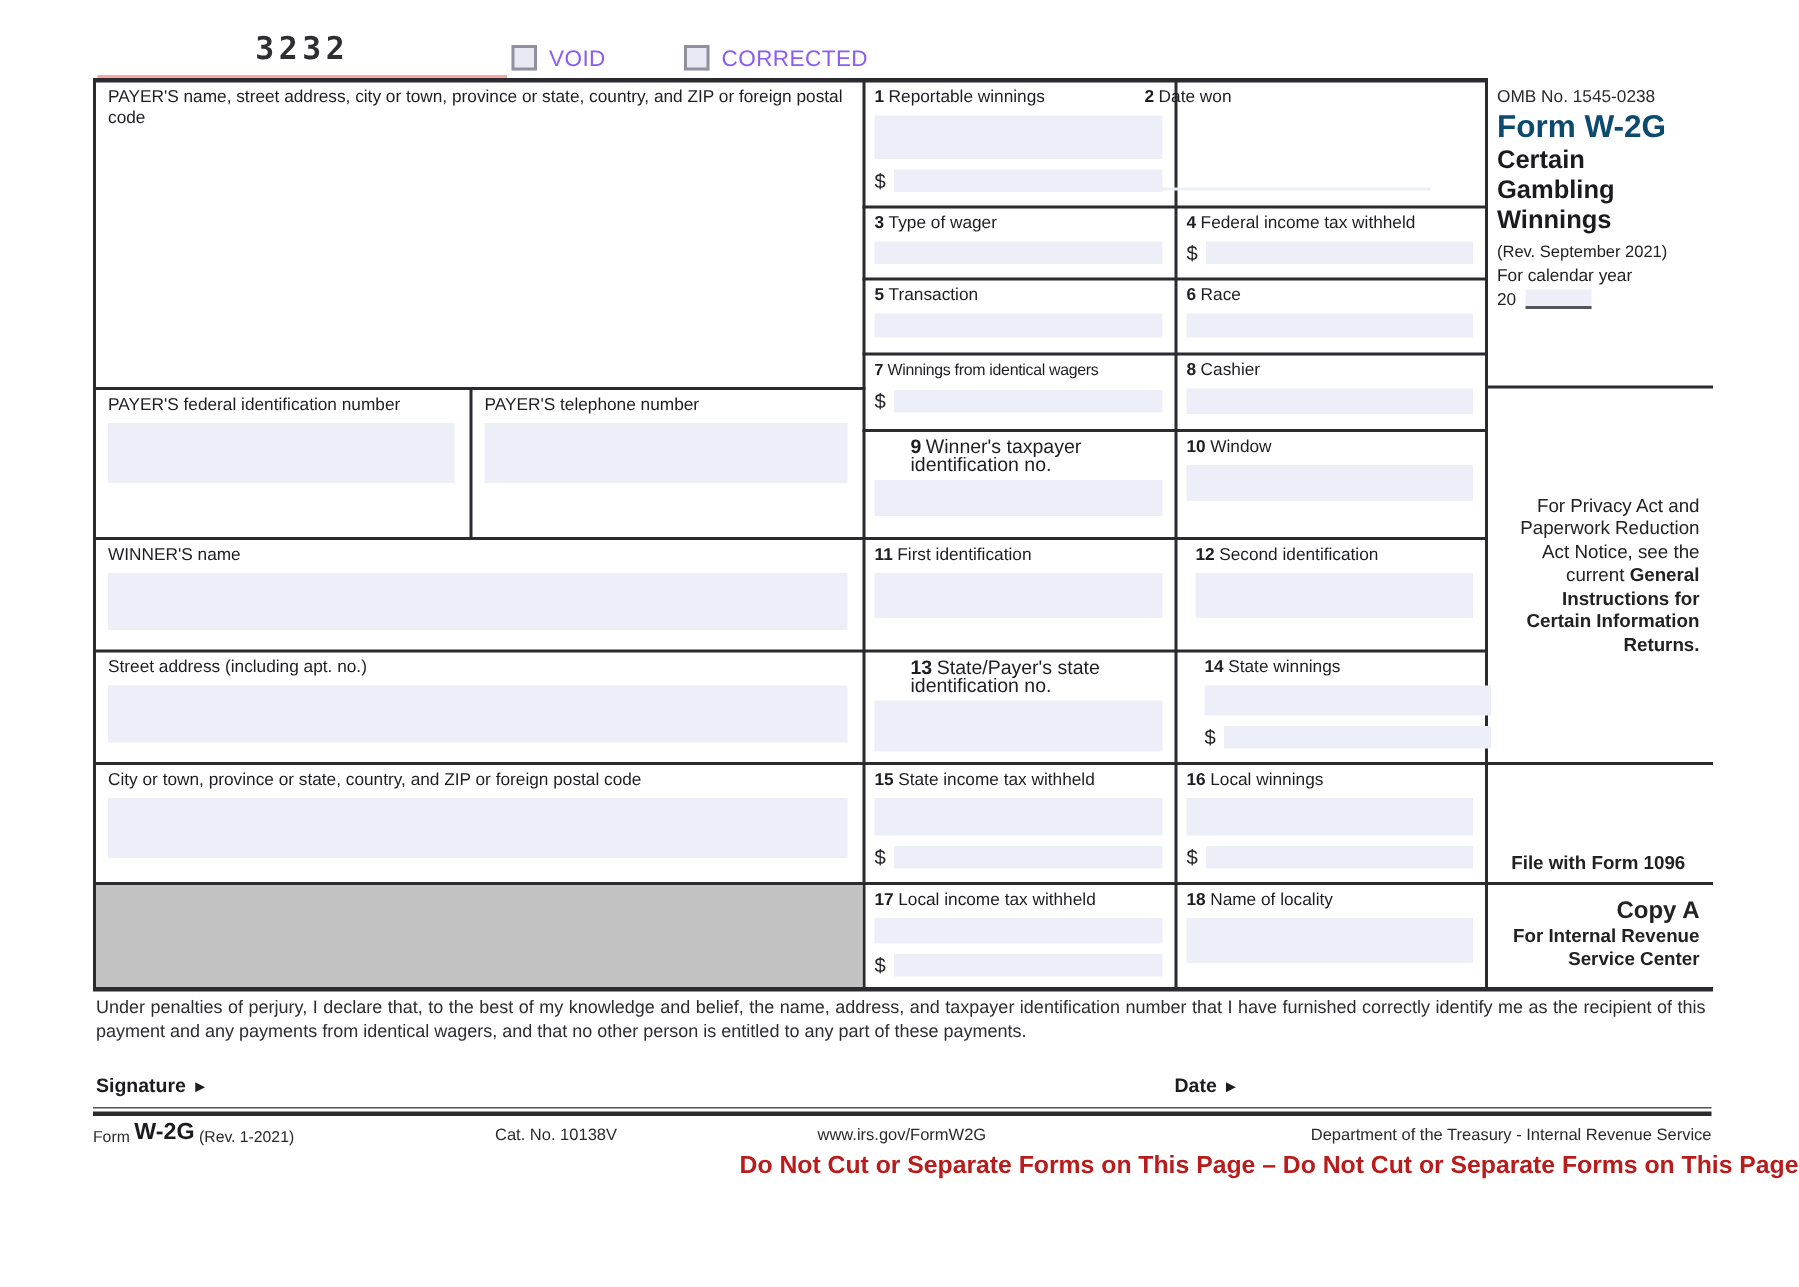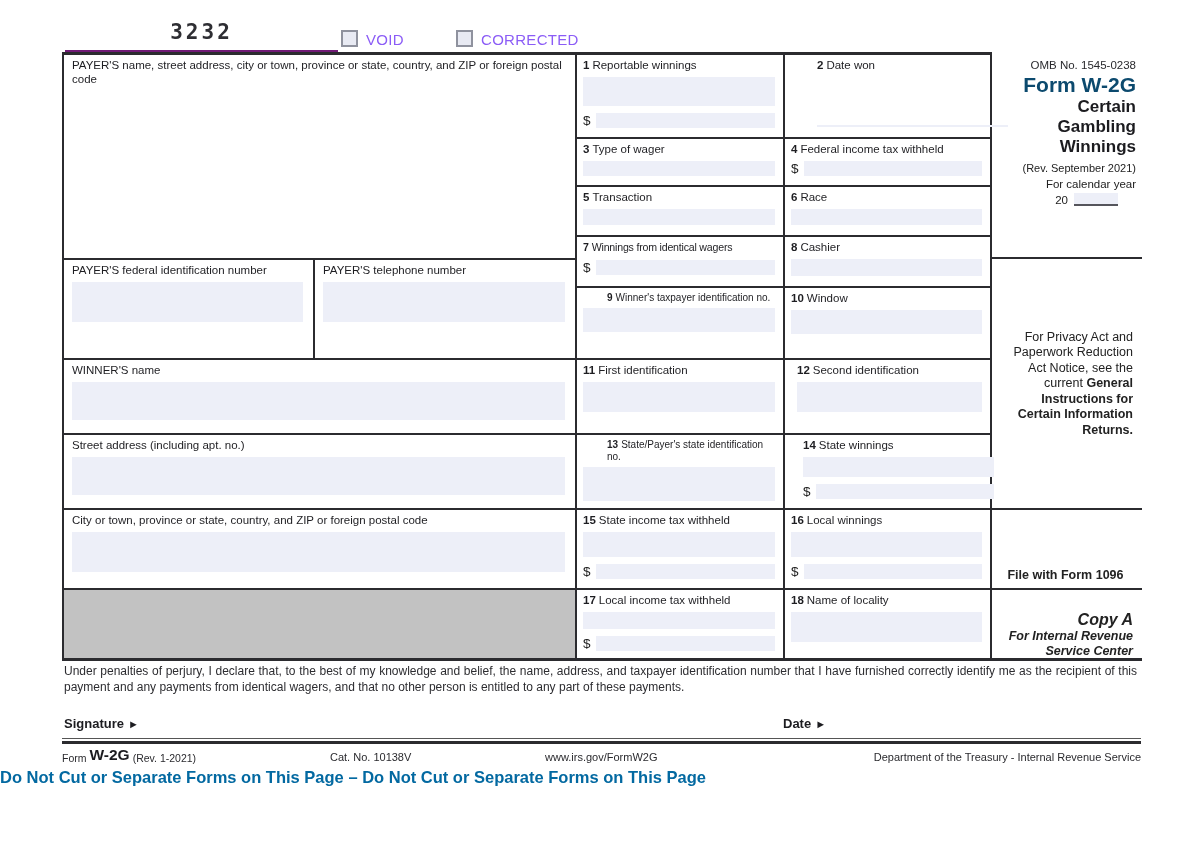--- a/index.html
+++ b/index.html
@@ -5,79 +5,79 @@
   html,body { margin:0; padding:0; background:#ffffff; }
   .page {
     position:relative; width:1199px; height:858px; background:#fff;
     font-family:"Liberation Sans", sans-serif; color:#222; overflow:hidden;
   }
   .line { position:absolute; background:#2b2b2f; }
   .line.soft { background:#555; }
 
   
   .code-wrap { position:absolute; left:65px; top:20px; width:273px; height:30px;
-    border-bottom:3px solid #701a75; text-align:center; }
+    border-bottom:3px solid #fca5a5; text-align:center; }
   .code-text { font-family:"DejaVu Sans Mono", monospace; font-weight:bold;
     font-size:21px; letter-spacing:3px; color:#2e2e33; }
   .checkbox { position:absolute; width:17px; height:17px; background:#e8eaf3;
     border:2px solid #8f929e; box-sizing:border-box; }
   .cb-label { position:absolute; font-size:15px; color:#8b5cf6; letter-spacing:0.3px; }
 
   
   .cell { position:absolute; display:flex; flex-direction:column; box-sizing:border-box;
     padding:3px 5px 2px 6px; }
   .lbl { font-size:11.5px; line-height:13.5px; color:#1e1e22; }
   .lbl b { font-weight:bold; margin-right:3px; }
-  .lbl.small { font-size:10px; line-height:12px;padding-left:24px; }
+  .lbl.small { font-size:13px; line-height:12px;padding-left:24px; }
   .lbl.cond { font-size:10.6px; letter-spacing:-0.2px; }
   .fillarea { background:#edeff8; margin:4px 1px 5px 0; flex:1 1 auto; }
   .fillarea.h24 { flex:0 0 24px; }
   .fillarea.h30 { flex:0 0 30px; }
   .fillarea.h34 { flex:0 0 34px; }
   .fillarea.h38 { flex:0 0 38px; }
   .fillarea.h40 { flex:0 0 40px; }
   .fillarea.gap { margin-top:6px; }
   .dollar-row { display:flex; align-items:center; margin:2px 1px 4px 0; }
   .ds { font-size:13.5px; color:#222; margin-right:5px; }
   .dbar { flex:1; height:15px; background:#edeff8; }
   .spacer { flex:1 1 auto; }
   .graybox { position:absolute; background:#c2c2c2; }
 
   
-  .title-cell { text-align:right; padding-right:2px; }
+  .title-cell { padding-right:2px; }
   .omb { font-size:11.5px; color:#2a2a2e; }
   .formname { font-size:21px; font-weight:bold; color:#0c4a6e; margin-top:2px; }
   .titleline { font-size:17px; font-weight:bold; color:#1b1b1f; line-height:20px; }
   .rev { font-size:11px; margin-top:5px; }
   .cal { font-size:11.5px; margin-top:4px; }
   .yearrow { font-size:11.5px; margin-top:3px; padding-right:18px; }
   .year-blank { display:inline-block; width:44px; height:11px; background:#edeff8;
     border-bottom:2px solid #55555c; margin-left:6px; vertical-align:bottom; }
   .privacy { font-size:12.5px; line-height:15.5px; text-align:right;
     display:flex; flex-direction:column; justify-content:center; }
   .privacy b { font-weight:bold; }
   .filewith { font-size:12.5px; font-weight:bold; text-align:right;
     display:flex; align-items:center; justify-content:flex-end; }
-  .copya { text-align:right; padding-top:20px;font-style:italic; }
+  .copya { text-align:right; padding-top:8px; }
   .copya-title { font-size:16px; font-weight:bold; }
   .copya-sub { font-size:12.5px; font-weight:bold; line-height:15px; }
 
   
   .perjury { position:absolute; left:64px; top:664px; width:1073px;
     font-size:12px; line-height:15.5px; color:#2d2d31; text-align:justify; }
   .sigline { position:absolute; font-size:13px; font-weight:bold; color:#1c1c20; }
   .arrow { font-size:11px; margin-left:4px; }
   .footer-left { position:absolute; left:62px; top:746px; display:flex; align-items:flex-end; }
   .f-small { font-size:10.5px; color:#2a2a2e; }
   .f-form { font-size:15.5px; font-weight:bold; margin:0 3px; color:#1b1b1f; }
   .f-item { position:absolute; top:751px; font-size:11px; color:#2a2a2e; }
   .f-dept { position:absolute; top:751px; left:790px; width:351px; text-align:right;
     font-size:11px; color:#2a2a2e; }
-  .donotcut { position:absolute; left:0; top:768px; width:1199px; text-align:left;
-    font-size:16.5px; font-weight:bold; color:#0369a1; }
+  .donotcut { position:absolute; left:0; top:768px; width:1199px; text-align:right;
+    font-size:16.5px; font-weight:bold; color:#b91c1c; }
 </style>
 </head>
 <body>
 
 <div class="page">
 
   <div class="code-wrap">
     <span class="code-text">3232</span>
   </div>
   <div class="checkbox" style="left:341px; top:30px;"></div>
@@ -137,21 +137,21 @@
   <div class="graybox" style="left:64px; top:590px; width:511px; height:68px;"></div>
 
   <div class="cell" style="left:577px; top:56px; width:204px; height:78px;">
     <div class="lbl"><b>1</b><span>Reportable winnings</span></div>
     <div class="fillarea"></div>
     <div class="dollar-row">
         <span class="ds">$</span>
         <div class="dbar"></div>
       </div>
   </div>
-  <div class="cell" style="left:811px; top:56px; width:203px; height:78px;gap:48px;">
+  <div class="cell" style="left:757px; top:56px; width:203px; height:78px;gap:48px;">
     <div class="lbl"><b>2</b><span>Date won</span></div>
     <div class="fillarea"></div>
   </div>
 
   <div class="cell" style="left:577px; top:140px; width:204px; height:43px;">
     <div class="lbl"><b>3</b><span>Type of wager</span></div>
     <div class="fillarea"></div>
   </div>
   <div class="cell" style="left:785px; top:140px; width:203px; height:43px;">
     <div class="lbl"><b>4</b><span>Federal income tax withheld</span></div>

